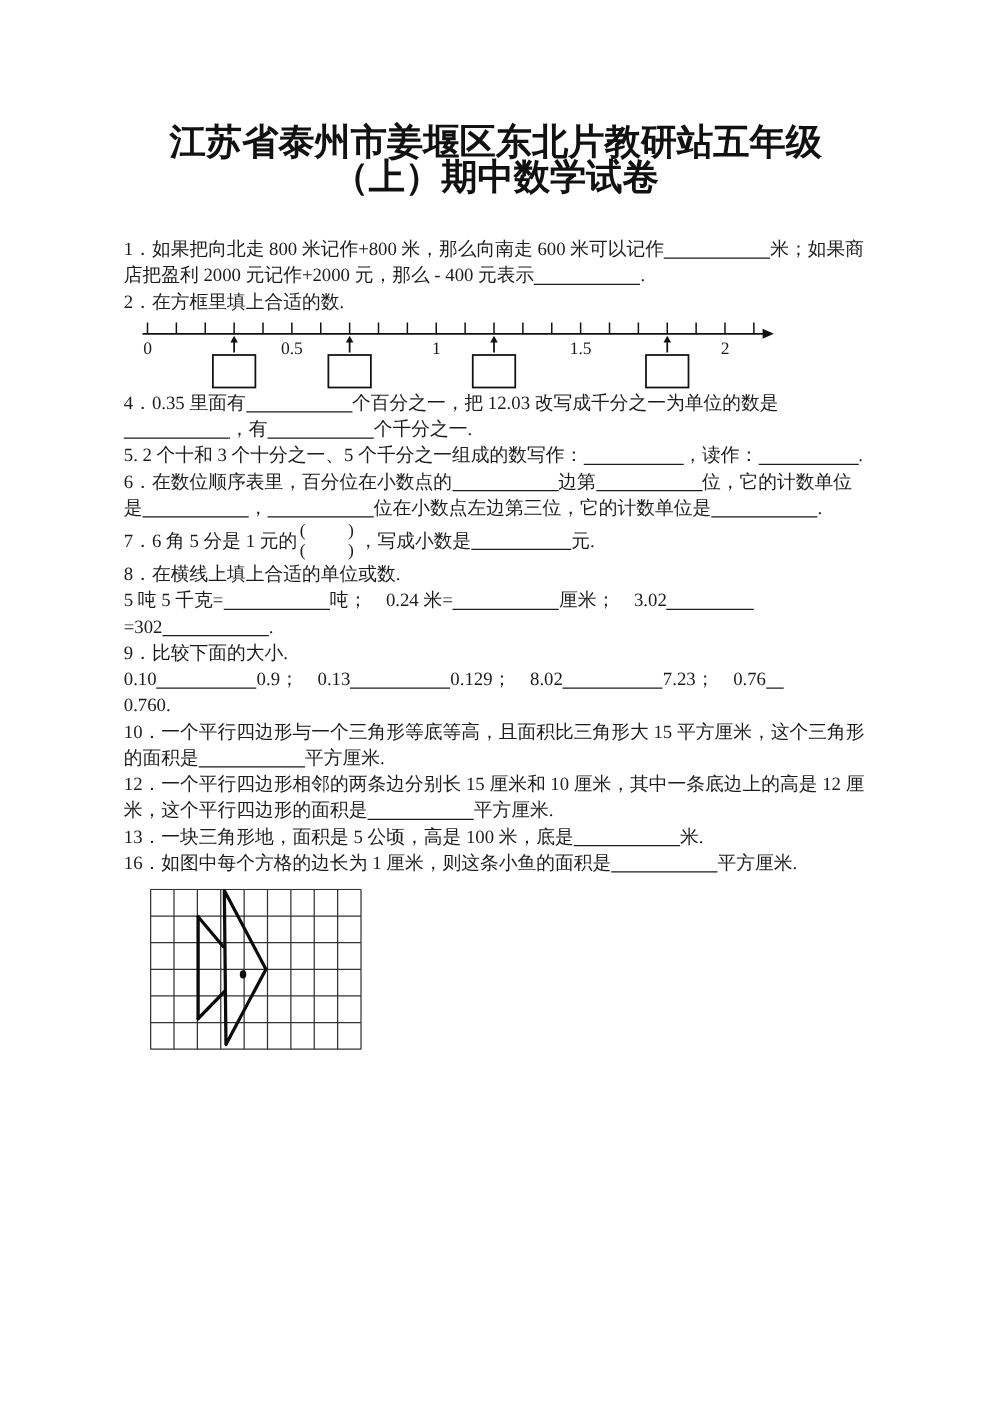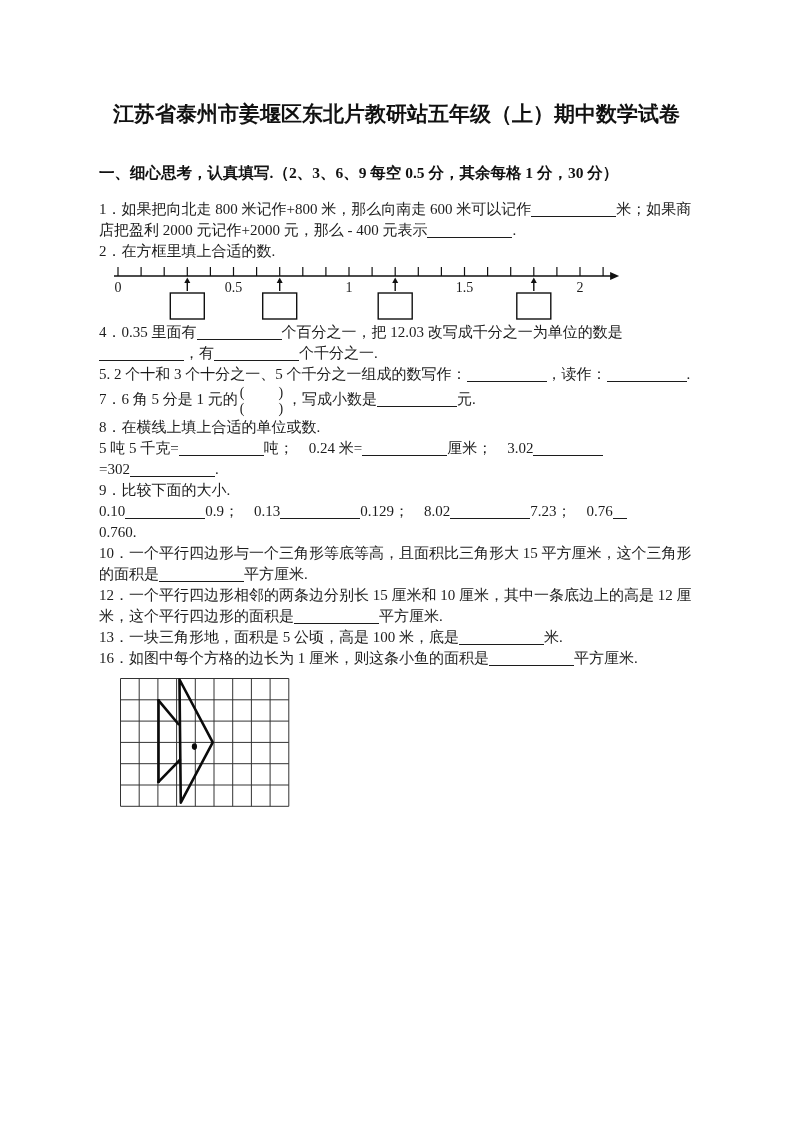--- a/index.html
+++ b/index.html
@@ -5,21 +5,21 @@
   html,body{margin:0;padding:0;}
   body{
     width:793px;height:1122px;background:#ffffff;color:#1c1c1c;
     font-family:"Liberation Serif","DejaVu Serif",serif;
     font-size:15px;line-height:21px;
     -webkit-font-smoothing:antialiased;
     overflow:hidden;
   }
   .sheet{padding:100px 99px 0 99px;width:595px;}
   .title{
-    text-align:center;font-weight:bold;font-size:21px;line-height:28px;
+    text-align:center;font-weight:bold;font-size:29px;line-height:28px;
     margin:0 0 34px 0;color:#111;
   }
   .section-heading{
     font-weight:bold;font-size:15.5px;line-height:21px;margin:0;color:#111;
   }
   .questions{margin-top:16px;}
   .q{margin:0;}
   .blank{
     display:inline-block;border-bottom:1.2px solid #1c1c1c;height:14px;
     vertical-align:-3px;
@@ -31,21 +31,20 @@
   .frac div{letter-spacing:2px;}
   svg{display:block;}
   .nl-svg{margin:2px 0 0 13px;}
   .fish-svg{margin:9px 0 0 21px;}
 </style>
 </head>
 <body>
 
 <div class="sheet">
   <h1 class="title">江苏省泰州市姜堰区东北片教研站五年级（上）期中数学试卷</h1>
-  <div class="section-heading">一、细心思考，认真填写.（2、3、6、9 每空 0.5 分，其余每格 1 分，30 分）</div>
   <div class="questions" id="questions">
       <div class="q"><span>1．如果把向北走 800 米记作+800 米，那么向南走 600 米可以记作</span><span class="blank" style="width: 85px;"></span><span>米；如果商店把盈利 2000 元记作+2000 元，那么 - 400 元表示</span><span class="blank" style="width: 85px;"></span><span>.</span></div>
       <div class="q"><span>2．在方框里填上合适的数.</span><svg width="600" height="58" class="nl-svg">
           <line x1="2" y1="12" x2="499.1" y2="12" stroke="#111" stroke-width="1.4"></line>
           <polygon points="498.1,8 507.1,12 498.1,16" fill="#111"></polygon>
           <line x1="6" y1="3" x2="6" y2="12" stroke="#111" stroke-width="1.2"></line>
           <line x1="29.1" y1="3" x2="29.1" y2="12" stroke="#111" stroke-width="1.2"></line>
           <line x1="52.2" y1="3" x2="52.2" y2="12" stroke="#111" stroke-width="1.2"></line>
           <line x1="75.30000000000001" y1="3" x2="75.30000000000001" y2="12" stroke="#111" stroke-width="1.2"></line>
           <line x1="98.4" y1="3" x2="98.4" y2="12" stroke="#111" stroke-width="1.2"></line>
@@ -79,20 +78,21 @@
           <rect x="150.7" y="29" width="34" height="26" fill="none" stroke="#111" stroke-width="1.4"></rect>
           <line x1="283.2" y1="27" x2="283.2" y2="17" stroke="#111" stroke-width="1.4"></line>
           <polygon points="280.2,19 286.2,19 283.2,13.5" fill="#111"></polygon>
           <rect x="266.2" y="29" width="34" height="26" fill="none" stroke="#111" stroke-width="1.4"></rect>
           <line x1="421.8" y1="27" x2="421.8" y2="17" stroke="#111" stroke-width="1.4"></line>
           <polygon points="418.8,19 424.8,19 421.8,13.5" fill="#111"></polygon>
           <rect x="404.8" y="29" width="34" height="26" fill="none" stroke="#111" stroke-width="1.4"></rect>
         </svg></div>
       <div class="q"><span>4．0.35 里面有</span><span class="blank" style="width: 85px;"></span><span>个百分之一，把 12.03 改写成千分之一为单位的数是</span><span class="blank" style="width: 85px;"></span><span>，有</span><span class="blank" style="width: 85px;"></span><span>个千分之一.</span></div>
       <div class="q"><span>5. 2 个十和 3 个十分之一、5 个千分之一组成的数写作：</span><span class="blank" style="width: 80px;"></span><span>，读作：</span><span class="blank" style="width: 80px;"></span><span>.</span></div>
+      <div class="q"><span>6．在数位顺序表里，百分位在小数点的</span><span class="blank" style="width: 85px;"></span><span>边第</span><span class="blank" style="width: 85px;"></span><span>位，它的计数单位是</span><span class="blank" style="width: 85px;"></span><span>，</span><span class="blank" style="width: 85px;"></span><span>位在小数点左边第三位，它的计数单位是</span><span class="blank" style="width: 85px;"></span><span>.</span></div>
       <div class="q"><span>7．6 角 5 分是 1 元的</span><span class="frac"><div>(　　)</div><div>(　　)</div></span><span>，写成小数是</span><span class="blank" style="width: 80px;"></span><span>元.</span></div>
       <div class="q"><span>8．在横线上填上合适的单位或数.</span><br><span>5 吨 5 千克=</span><span class="blank" style="width: 85px;"></span><span>吨；　</span><span>0.24 米=</span><span class="blank" style="width: 85px;"></span><span>厘米；　</span><span>3.02</span><span class="blank" style="width: 70px;"></span><br><span>=302</span><span class="blank" style="width: 85px;"></span><span>.</span></div>
       <div class="q"><span>9．比较下面的大小.</span><br><span>0.10</span><span class="blank" style="width: 80px;"></span><span>0.9；　</span><span>0.13</span><span class="blank" style="width: 80px;"></span><span>0.129；　</span><span>8.02</span><span class="blank" style="width: 80px;"></span><span>7.23；　</span><span>0.76</span><span class="blank" style="width: 14px;"></span><br><span>0.760.</span></div>
       <div class="q"><span>10．一个平行四边形与一个三角形等底等高，且面积比三角形大 15 平方厘米，这个三角形的面积是</span><span class="blank" style="width: 85px;"></span><span>平方厘米.</span></div>
       <div class="q"><span>12．一个平行四边形相邻的两条边分别长 15 厘米和 10 厘米，其中一条底边上的高是 12 厘米，这个平行四边形的面积是</span><span class="blank" style="width: 85px;"></span><span>平方厘米.</span></div>
       <div class="q"><span>13．一块三角形地，面积是 5 公顷，高是 100 米，底是</span><span class="blank" style="width: 85px;"></span><span>米.</span></div>
       <div class="q"><span>16．如图中每个方格的边长为 1 厘米，则这条小鱼的面积是</span><span class="blank" style="width: 85px;"></span><span>平方厘米.</span><svg width="170" height="129" class="fish-svg">
           <line x1="0.5" y1="0.5" x2="0.5" y2="128.3" stroke="#333" stroke-width="1"></line>
           <line x1="19.2" y1="0.5" x2="19.2" y2="128.3" stroke="#333" stroke-width="1"></line>
           <line x1="37.9" y1="0.5" x2="37.9" y2="128.3" stroke="#333" stroke-width="1"></line>

